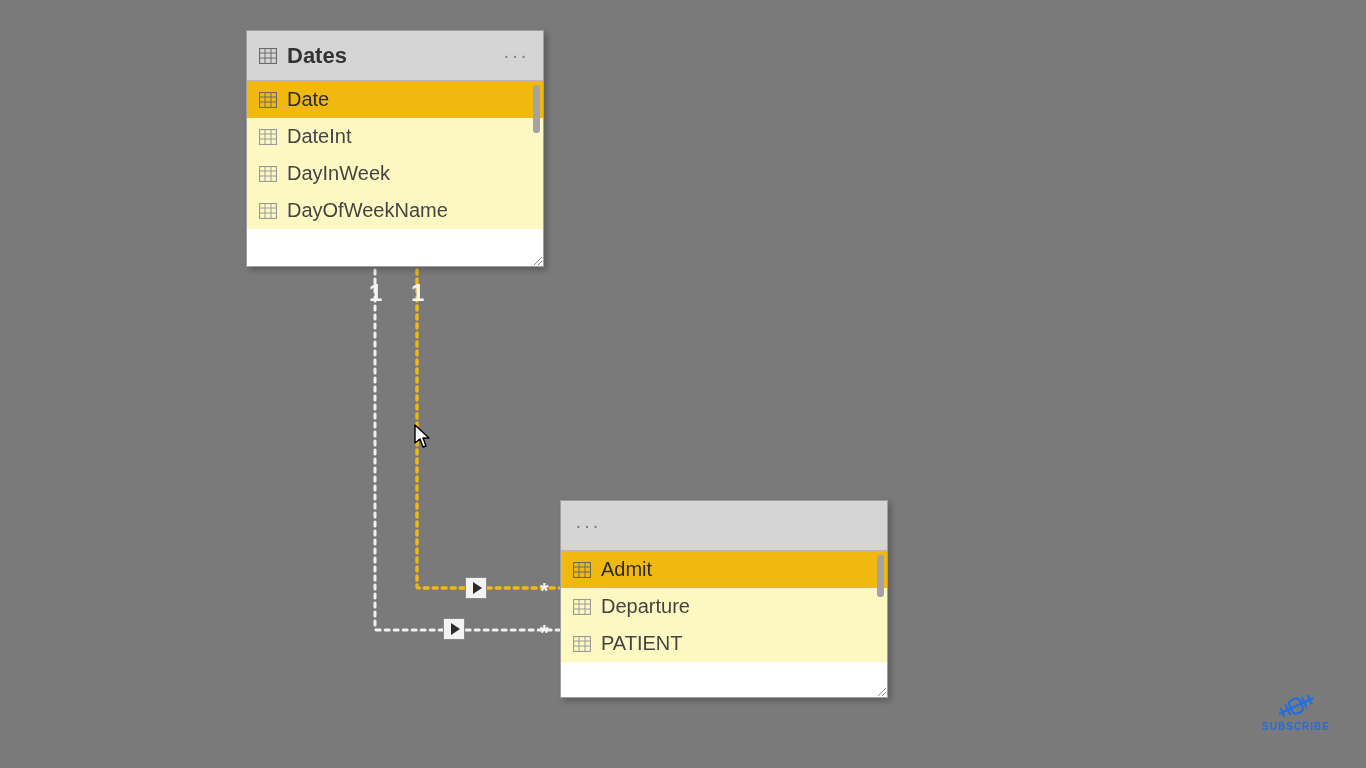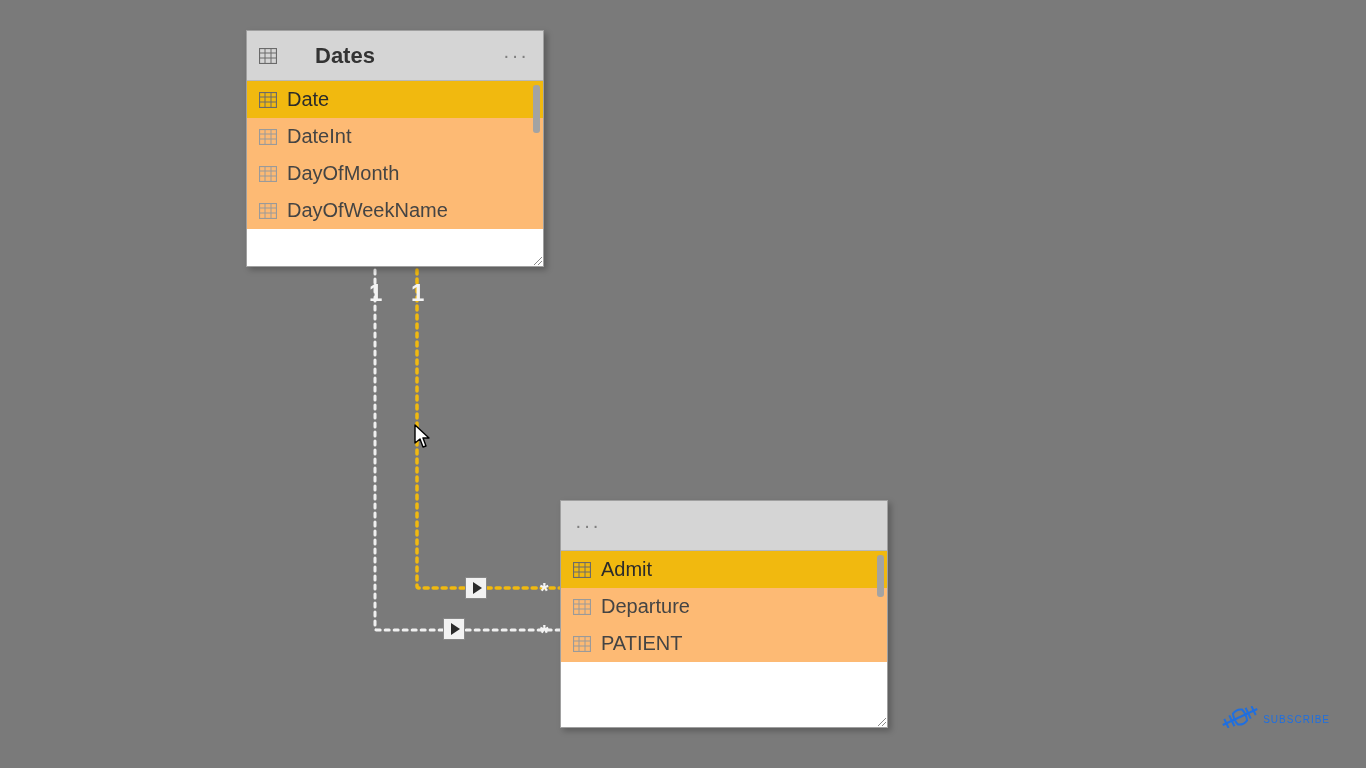--- a/index.html
+++ b/index.html
@@ -29,21 +29,20 @@
   .table-header .title-wrap {
     display: flex;
     align-items: center;
     gap: 10px;
     flex: 1;
   }
   .table-header .title {
     font-weight: 600;
     font-size: 22px;
     color: #333333;
-    margin-left: 28px;
   }
   .ellipsis {
     color: #808080;
     font-size: 20px;
     letter-spacing: 2px;
     padding: 0 2px;
     cursor: pointer;
   }
 
   .table-body {
@@ -51,21 +50,21 @@
     overflow: hidden;
   }
   .field-row {
     display: flex;
     align-items: center;
     height: 37px;
     padding: 0 12px;
     gap: 10px;
     font-size: 20px;
     color: #444444;
-    background: #fdba74;
+    background: #fef9c3;
   }
   .field-row.selected {
     background: #f1b90f;
     color: #2b2b2b;
   }
 
   .scrollbar-track {
     position: absolute;
     right: 3px;
     top: 4px;
@@ -147,26 +146,26 @@
     height: 26px;
     pointer-events: none;
   }
 
   
   .subscribe-badge {
     position: absolute;
     right: 36px;
     bottom: 36px;
     display: flex;
-    flex-direction: row;
+    flex-direction: column;
     align-items: center;
     color: #1f6fe0;
     font-size: 10px;
     letter-spacing: 1px;
-    font-weight: 400;
+    font-weight: 700;
   }
   .subscribe-badge svg { display:block; margin-bottom:4px; }
 </style>
 </head>
 <body>
 
 <svg class="rel-overlay">
 
   <path d="M 375 270 L 375 628 Q 375 630 377 630 L 560 630" fill="none" stroke="#f0f0f0" stroke-width="3" stroke-dasharray="4 5" stroke-linecap="round"></path>
 
@@ -231,21 +230,21 @@
     <div class="field-row">
       <span class="icon-table">
         <svg viewBox="0 0 18 16">
             <rect x="0.5" y="0.5" width="17" height="15" fill="none" stroke="#9a9a9a" stroke-width="1.2"></rect>
             <line x1="0.5" y1="5" x2="17.5" y2="5" stroke="#9a9a9a" stroke-width="1"></line>
             <line x1="0.5" y1="10" x2="17.5" y2="10" stroke="#9a9a9a" stroke-width="1"></line>
             <line x1="6" y1="0.5" x2="6" y2="15.5" stroke="#9a9a9a" stroke-width="1"></line>
             <line x1="12" y1="0.5" x2="12" y2="15.5" stroke="#9a9a9a" stroke-width="1"></line>
           </svg>
       </span>
-      <span>DayOfMonth</span>
+      <span>DayInWeek</span>
     </div>
     <div class="field-row">
       <span class="icon-table">
         <svg viewBox="0 0 18 16">
             <rect x="0.5" y="0.5" width="17" height="15" fill="none" stroke="#9a9a9a" stroke-width="1.2"></rect>
             <line x1="0.5" y1="5" x2="17.5" y2="5" stroke="#9a9a9a" stroke-width="1"></line>
             <line x1="0.5" y1="10" x2="17.5" y2="10" stroke="#9a9a9a" stroke-width="1"></line>
             <line x1="6" y1="0.5" x2="6" y2="15.5" stroke="#9a9a9a" stroke-width="1"></line>
             <line x1="12" y1="0.5" x2="12" y2="15.5" stroke="#9a9a9a" stroke-width="1"></line>
           </svg>
@@ -264,21 +263,21 @@
         </svg>
     </div>
   </div>
 </div>
 
 <div class="table-card" style="left:560px; top:500px; width:328px;">
   <div class="table-header">
     <span class="ellipsis">···</span>
   </div>
 
-  <div class="table-body" style="height:176px;">
+  <div class="table-body" style="height:146px;">
     <div class="field-row selected">
       <span class="icon-table">
         <svg viewBox="0 0 18 16">
             <rect x="0.5" y="0.5" width="17" height="15" fill="none" stroke="#6a6a6a" stroke-width="1.2"></rect>
             <line x1="0.5" y1="5" x2="17.5" y2="5" stroke="#6a6a6a" stroke-width="1"></line>
             <line x1="0.5" y1="10" x2="17.5" y2="10" stroke="#6a6a6a" stroke-width="1"></line>
             <line x1="6" y1="0.5" x2="6" y2="15.5" stroke="#6a6a6a" stroke-width="1"></line>
             <line x1="12" y1="0.5" x2="12" y2="15.5" stroke="#6a6a6a" stroke-width="1"></line>
           </svg>
       </span>

